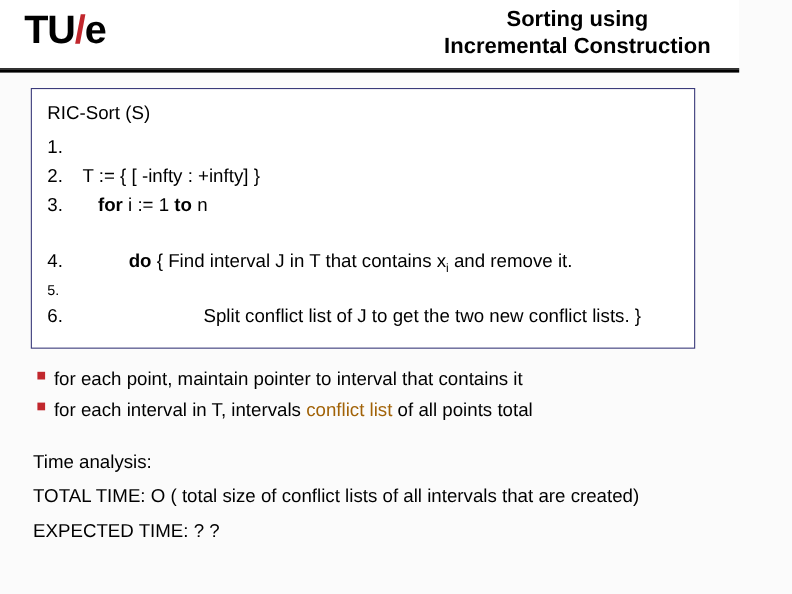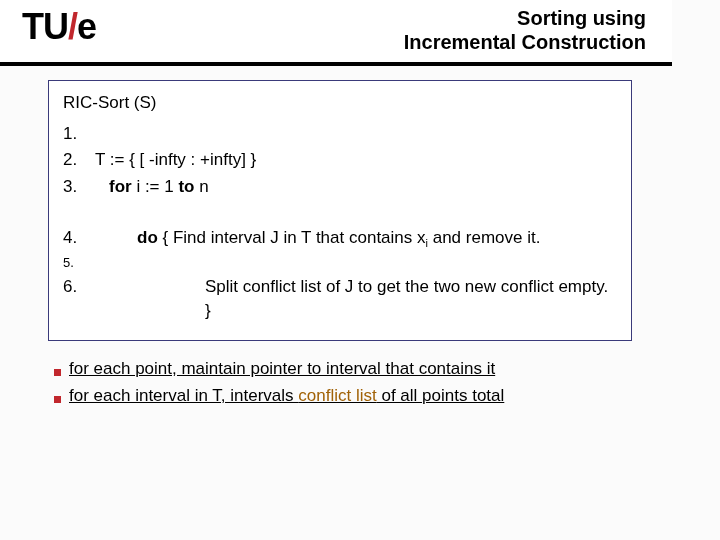--- a/index.html
+++ b/index.html
@@ -42,34 +42,34 @@
     letter-spacing: -1px;
   }
   .logo .tu { color: #000; }
   .logo .slash { color: #c1272d; }
   .logo .e { color: #000; }
 
   .title {
     position: absolute;
     right: 26px;
     top: 6px;
-    text-align: right;
+    text-align: center;
     font-size: 20px;
     line-height: 24px;
     font-weight: 700;
     color: #000;
   }
 
   
   .content {
     position: absolute;
     left: 0; right: 0;
     top: 80px;
     bottom: 0;
-    padding: 0 40px 0 48px;
+    padding: 0 40px 0 28px;
     box-sizing: border-box;
   }
 
   .algo-box {
     border: 1.5px solid #3a3a7a;
     background: #fff;
     padding: 10px 14px 14px 14px;
     margin-bottom: 14px;
     font-size: 17px;
     line-height: 1.45;
@@ -94,23 +94,22 @@
   .kw { font-weight: 700; }
   .sub { font-size: 11px; vertical-align: sub; }
 
   .bullets {
     font-size: 17px;
     line-height: 1.6;
     margin-bottom: 18px;
   }
   .bullet-row {
     display: flex;
-    align-items: center;
+    align-items: flex-start;
     padding-left: 6px;
-    text-decoration: underline;
   }
   .sq {
     width: 7px; height: 7px;
     background: #c1272d;
     margin-right: 8px;
     margin-top: 7px;
     flex: 0 0 7px;
   }
   .conflict { color: #a16207; }
 
@@ -166,32 +165,37 @@
           <span class="kw">do</span><span>   { Find interval J in T that contains x</span><span class="sub">i</span><span> and remove it.</span>
         </span>
       </div>
 
       <div class="algo-row">
         <span class="num small">5.</span>
       </div>
 
       <div class="algo-row">
         <span class="num">6.</span>
-        <span class="indent3">Split conflict list of J to get the two new conflict empty. }</span>
+        <span class="indent3">Split conflict list of J to get the two new conflict lists. }</span>
       </div>
     </div>
 
     <div class="bullets">
       <div class="bullet-row">
         <span class="sq"></span>
         <span>for each point, maintain pointer to interval that contains it</span>
       </div>
       <div class="bullet-row">
         <span class="sq"></span>
         <span>
           <span>for each interval in T, intervals </span><span class="conflict">conflict list</span><span> of all points total</span>
         </span>
       </div>
     </div>
 
+    <div class="analysis">
+      <div class="hdr">Time analysis:</div>
+      <div>TOTAL TIME:  O ( total size of conflict lists of all intervals that are created)</div>
+      <div>EXPECTED TIME:  ? ?</div>
+    </div>
 
   </div>
 </div>
 
 </body></html>

